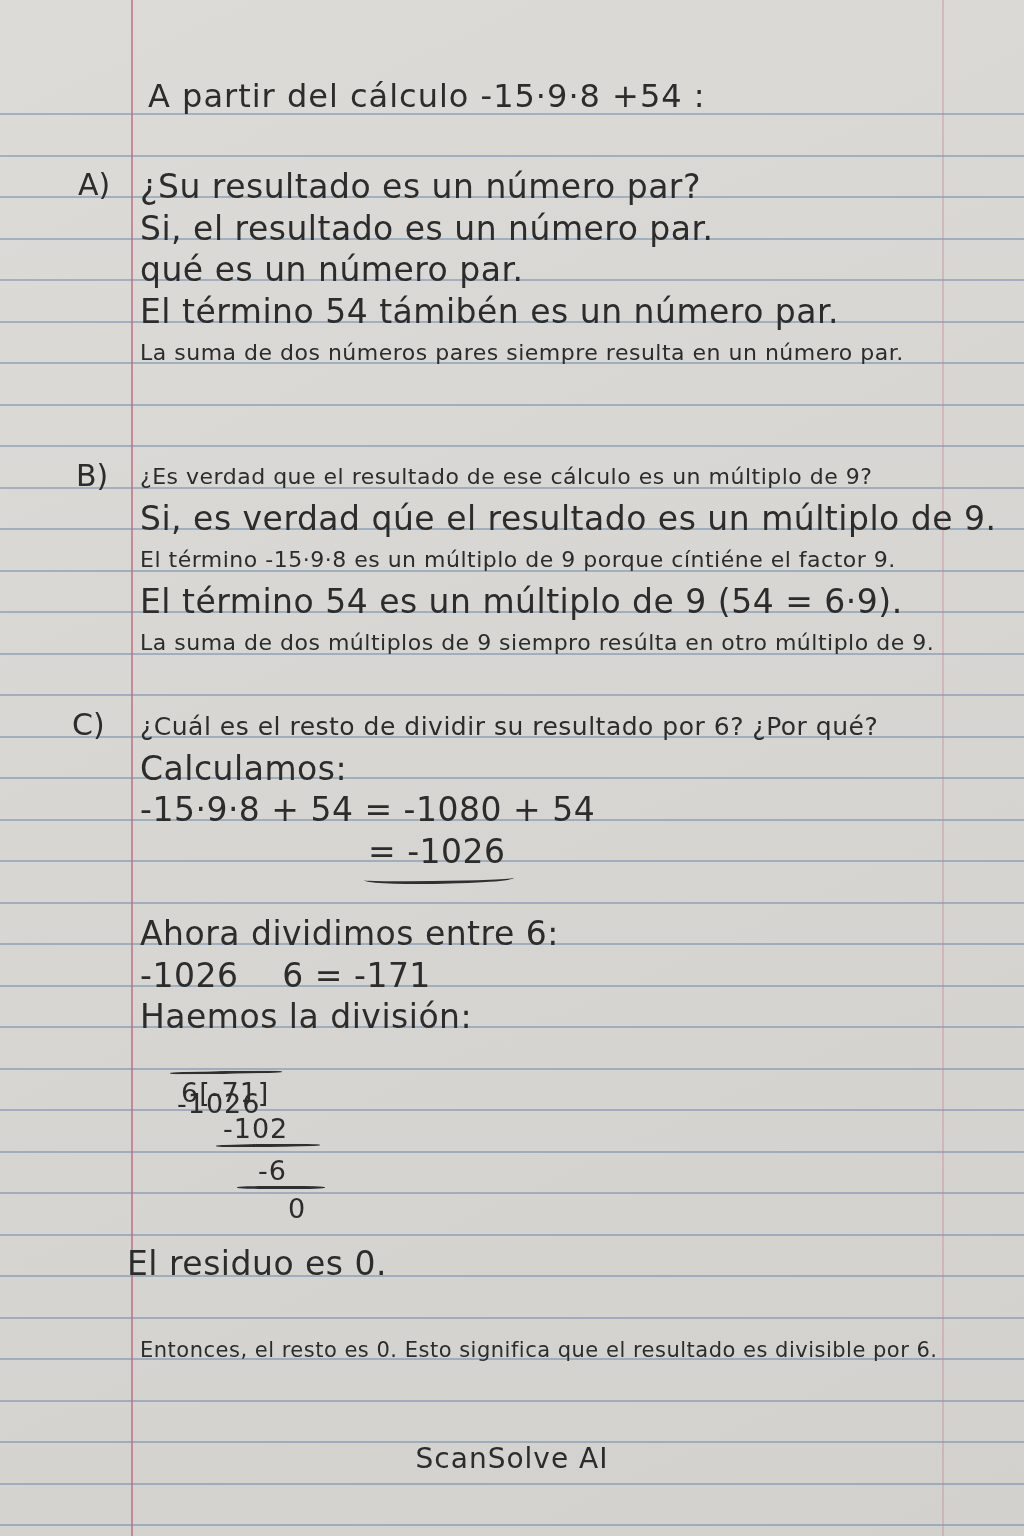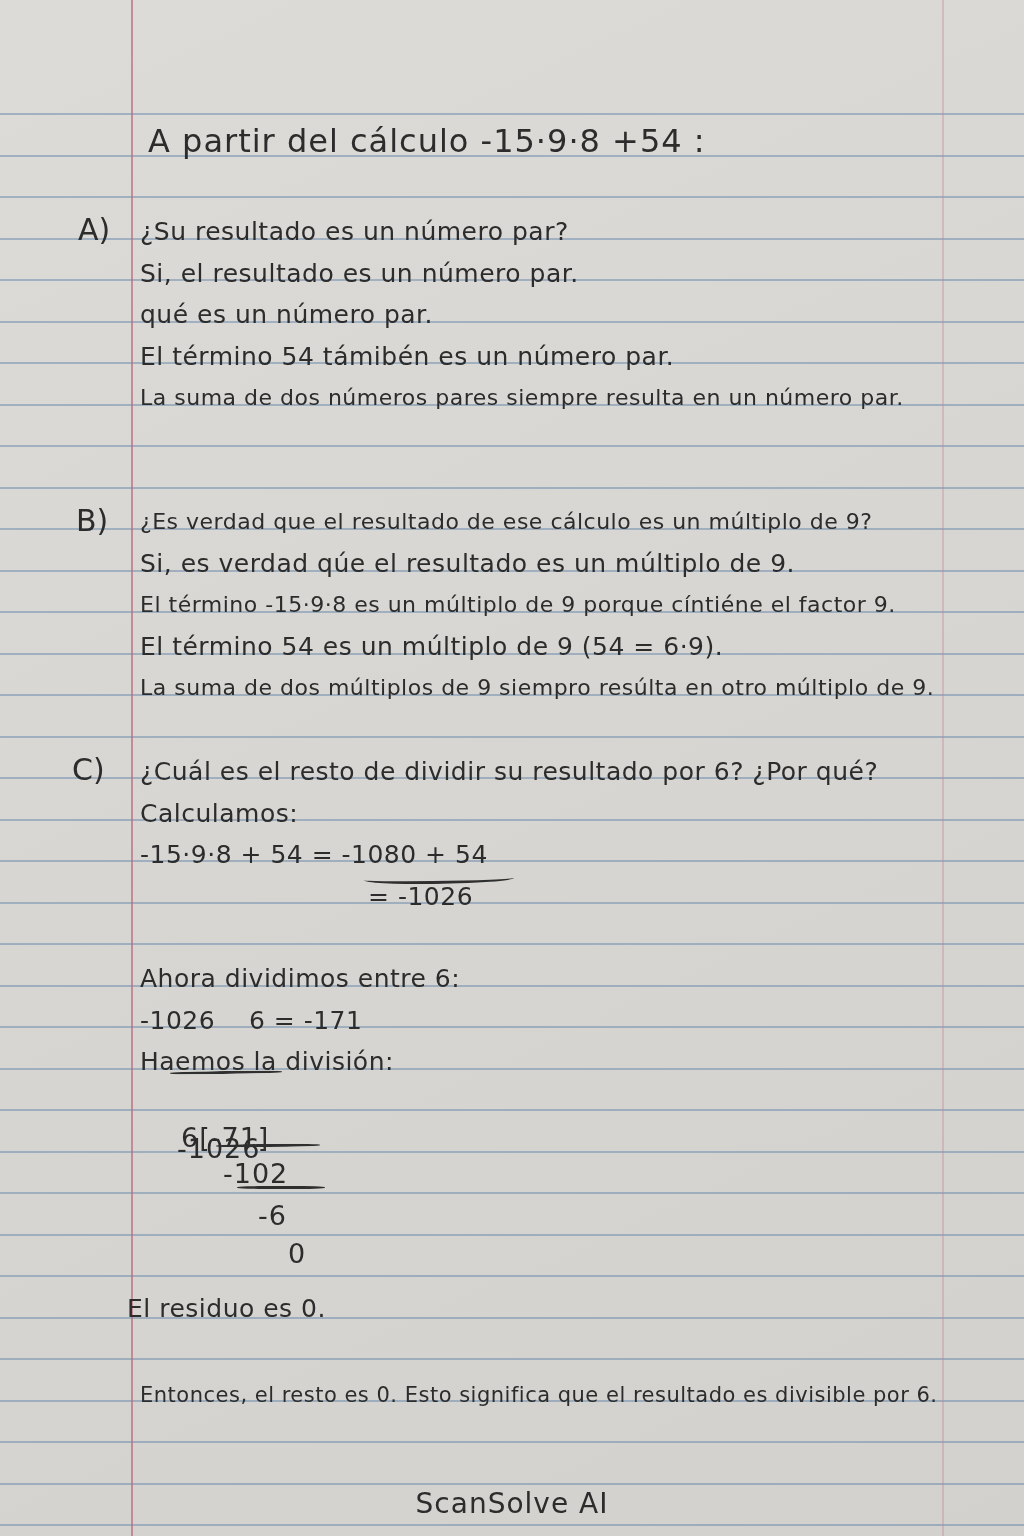--- a/index.html
+++ b/index.html
@@ -21,37 +21,37 @@
     pointer-events:none;
   }
   .margin-left{
     position:absolute;top:0;bottom:0;left:131px;width:2px;
     background:rgba(186,106,125,0.70);
   }
   .margin-right{
     position:absolute;top:0;bottom:0;left:942px;width:2px;
     background:rgba(196,130,145,0.35);
   }
-  .ink{color:#2c2c2c;margin-top:45px;}
+  .ink{color:#2c2c2c;}
   .abs{position:absolute;}
   .title{
     left:148px;top:76px;font-size:32px;line-height:41.5px;white-space:nowrap;
     letter-spacing:1px;
   }
   .sec-label{font-size:30px;line-height:41.5px;white-space:nowrap;}
   .lbl-a{left:78px;top:164px;}
   .lbl-b{left:76px;top:455px;}
   .lbl-c{left:72px;top:704px;}
   .sec{left:140px;}
   .sec-a{top:166px;}
   .sec-b{top:456px;}
   .sec-c1{top:706px;}
   .sec-c2{top:913px;}
   .ln{
-    font-size:25px;line-height:41.5px;white-space:nowrap;letter-spacing:0.5px;
+    font-size:33px;line-height:41.5px;white-space:nowrap;letter-spacing:0.5px;
   }
   .ln.md{font-size:25px;}
   .ln.sm{font-size:22px;}
   .ln.xs{font-size:21px;}
   .indent{margin-left:228px;display:inline-block;}
   .prewrap{white-space:pre;}
   
   .res-underline{
     left:364px;top:874px;width:150px;height:7px;
     border-bottom:3px solid #2f2f2f;border-radius:0 0 55% 45%;

